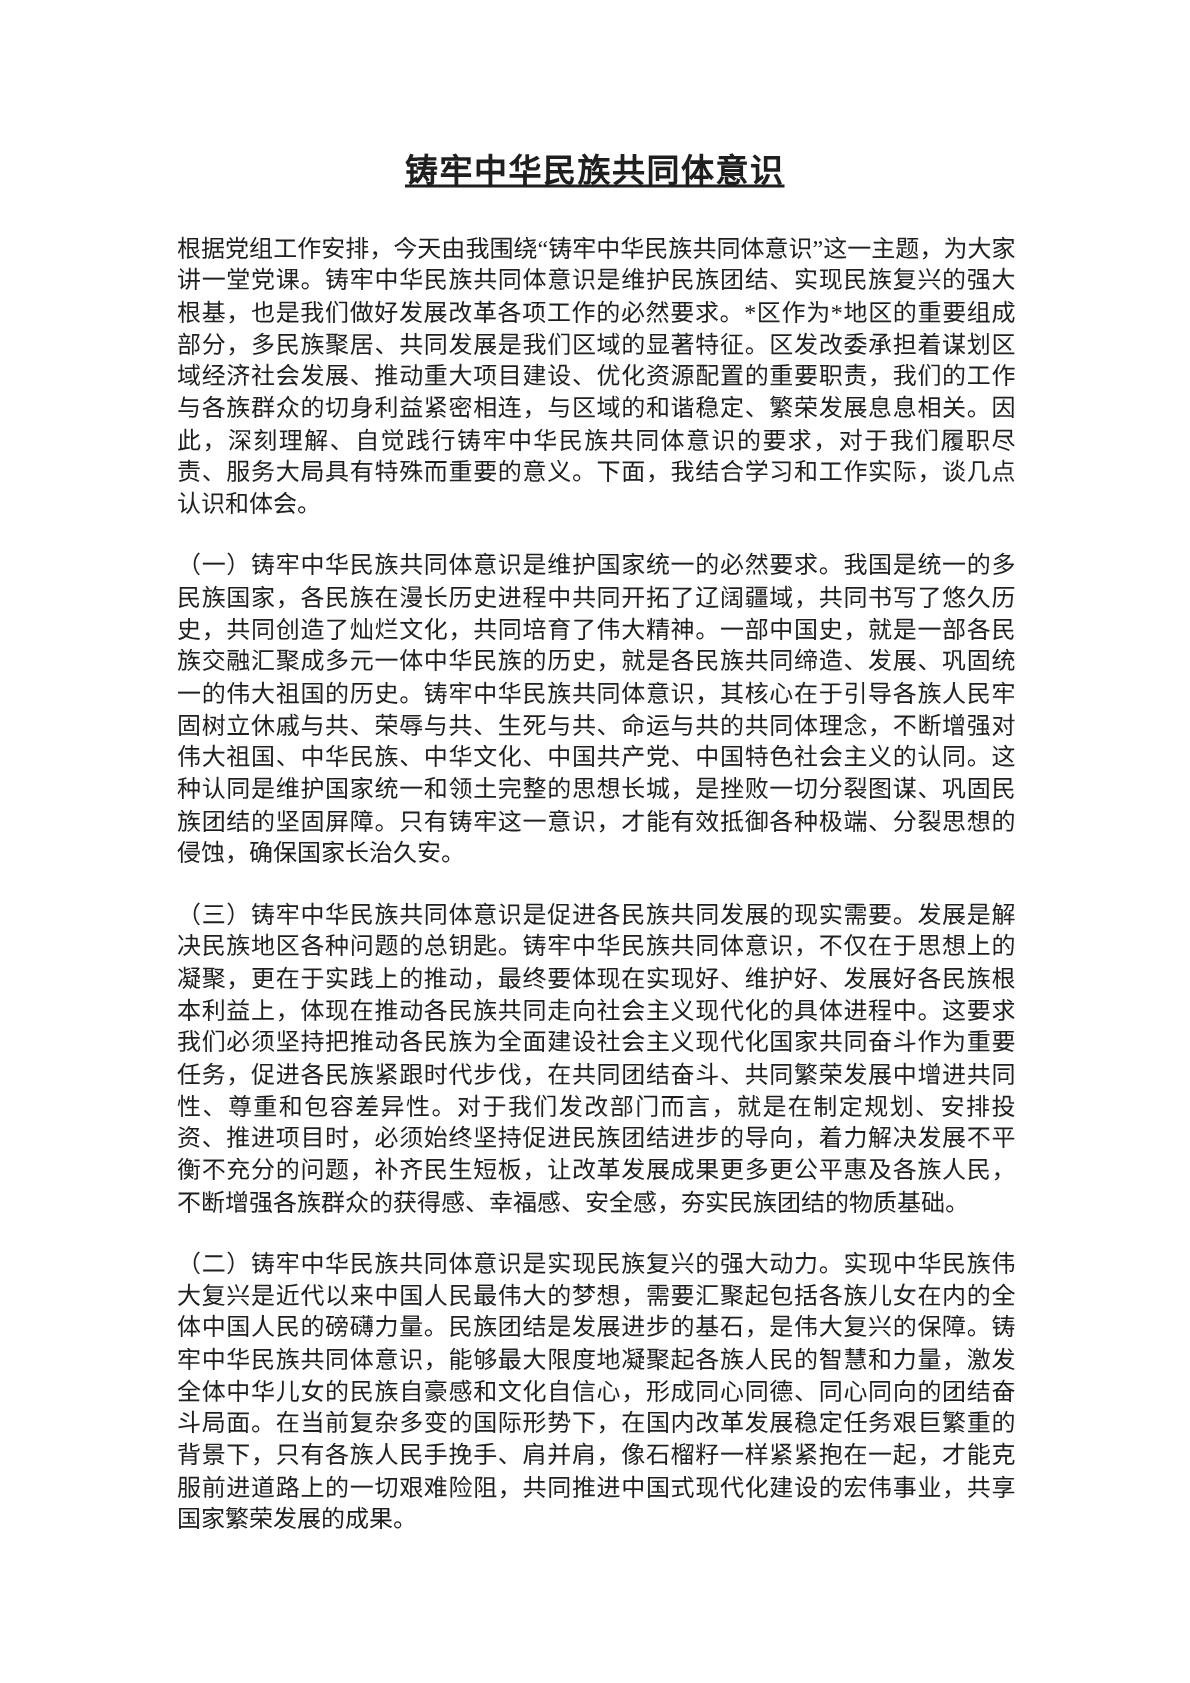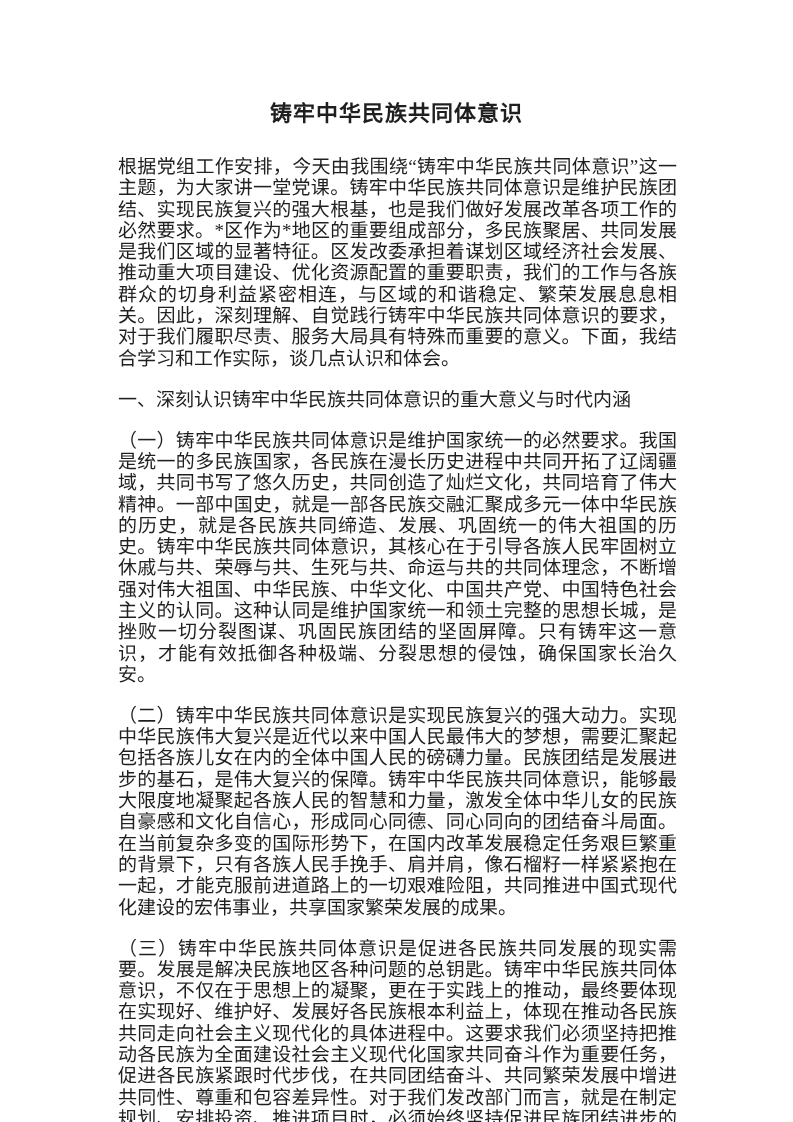--- a/index.html
+++ b/index.html
@@ -25,44 +25,44 @@
     font-family: "Liberation Serif", "DejaVu Serif", serif;
     box-sizing: border-box;
   }
   .doc-title {
     margin: 99px 117px 28px 117px;
     font-size: 22px;
     line-height: 29px;
     font-weight: bold;
     text-align: center;
     letter-spacing: 1px;
+    text-decoration: underline;
   }
   .doc-body {
     margin: 0 116px 0 118px;
   }
   .para {
     margin: 0 0 19.7px 0;
-    font-size: 19px;
+    font-size: 16px;
     line-height: 21.3px;
     text-align: justify;
     text-justify: inter-ideograph;
     word-break: break-all;
   }
   .para:last-child {
     margin-bottom: 0;
   }
   .para.heading {
     text-align: left;
   }
 </style>
 </head>
 <body>
 
 <div class="page">
   <h1 class="doc-title">铸牢中华民族共同体意识</h1>
   <div class="doc-body">
       <p class="para">根据党组工作安排，今天由我围绕“铸牢中华民族共同体意识”这一主题，为大家讲一堂党课。铸牢中华民族共同体意识是维护民族团结、实现民族复兴的强大根基，也是我们做好发展改革各项工作的必然要求。*区作为*地区的重要组成部分，多民族聚居、共同发展是我们区域的显著特征。区发改委承担着谋划区域经济社会发展、推动重大项目建设、优化资源配置的重要职责，我们的工作与各族群众的切身利益紧密相连，与区域的和谐稳定、繁荣发展息息相关。因此，深刻理解、自觉践行铸牢中华民族共同体意识的要求，对于我们履职尽责、服务大局具有特殊而重要的意义。下面，我结合学习和工作实际，谈几点认识和体会。</p>
-      <p class="para heading">一、深刻认识铸牢中华民族共同体意识的重大意义与时代内涵</p>
       <p class="para">（一）铸牢中华民族共同体意识是维护国家统一的必然要求。我国是统一的多民族国家，各民族在漫长历史进程中共同开拓了辽阔疆域，共同书写了悠久历史，共同创造了灿烂文化，共同培育了伟大精神。一部中国史，就是一部各民族交融汇聚成多元一体中华民族的历史，就是各民族共同缔造、发展、巩固统一的伟大祖国的历史。铸牢中华民族共同体意识，其核心在于引导各族人民牢固树立休戚与共、荣辱与共、生死与共、命运与共的共同体理念，不断增强对伟大祖国、中华民族、中华文化、中国共产党、中国特色社会主义的认同。这种认同是维护国家统一和领土完整的思想长城，是挫败一切分裂图谋、巩固民族团结的坚固屏障。只有铸牢这一意识，才能有效抵御各种极端、分裂思想的侵蚀，确保国家长治久安。</p>
+      <p class="para">（三）铸牢中华民族共同体意识是促进各民族共同发展的现实需要。发展是解决民族地区各种问题的总钥匙。铸牢中华民族共同体意识，不仅在于思想上的凝聚，更在于实践上的推动，最终要体现在实现好、维护好、发展好各民族根本利益上，体现在推动各民族共同走向社会主义现代化的具体进程中。这要求我们必须坚持把推动各民族为全面建设社会主义现代化国家共同奋斗作为重要任务，促进各民族紧跟时代步伐，在共同团结奋斗、共同繁荣发展中增进共同性、尊重和包容差异性。对于我们发改部门而言，就是在制定规划、安排投资、推进项目时，必须始终坚持促进民族团结进步的导向，着力解决发展不平衡不充分的问题，补齐民生短板，让改革发展成果更多更公平惠及各族人民，不断增强各族群众的获得感、幸福感、安全感，夯实民族团结的物质基础。</p>
       <p class="para">（二）铸牢中华民族共同体意识是实现民族复兴的强大动力。实现中华民族伟大复兴是近代以来中国人民最伟大的梦想，需要汇聚起包括各族儿女在内的全体中国人民的磅礴力量。民族团结是发展进步的基石，是伟大复兴的保障。铸牢中华民族共同体意识，能够最大限度地凝聚起各族人民的智慧和力量，激发全体中华儿女的民族自豪感和文化自信心，形成同心同德、同心同向的团结奋斗局面。在当前复杂多变的国际形势下，在国内改革发展稳定任务艰巨繁重的背景下，只有各族人民手挽手、肩并肩，像石榴籽一样紧紧抱在一起，才能克服前进道路上的一切艰难险阻，共同推进中国式现代化建设的宏伟事业，共享国家繁荣发展的成果。</p>
-      <p class="para">（三）铸牢中华民族共同体意识是促进各民族共同发展的现实需要。发展是解决民族地区各种问题的总钥匙。铸牢中华民族共同体意识，不仅在于思想上的凝聚，更在于实践上的推动，最终要体现在实现好、维护好、发展好各民族根本利益上，体现在推动各民族共同走向社会主义现代化的具体进程中。这要求我们必须坚持把推动各民族为全面建设社会主义现代化国家共同奋斗作为重要任务，促进各民族紧跟时代步伐，在共同团结奋斗、共同繁荣发展中增进共同性、尊重和包容差异性。对于我们发改部门而言，就是在制定规划、安排投资、推进项目时，必须始终坚持促进民族团结进步的导向，着力解决发展不平衡不充分的问题，补齐民生短板，让改革发展成果更多更公平惠及各族人民，不断增强各族群众的获得感、幸福感、安全感，夯实民族团结的物质基础。</p>
     </div>
 </div>
 
 </body></html>

